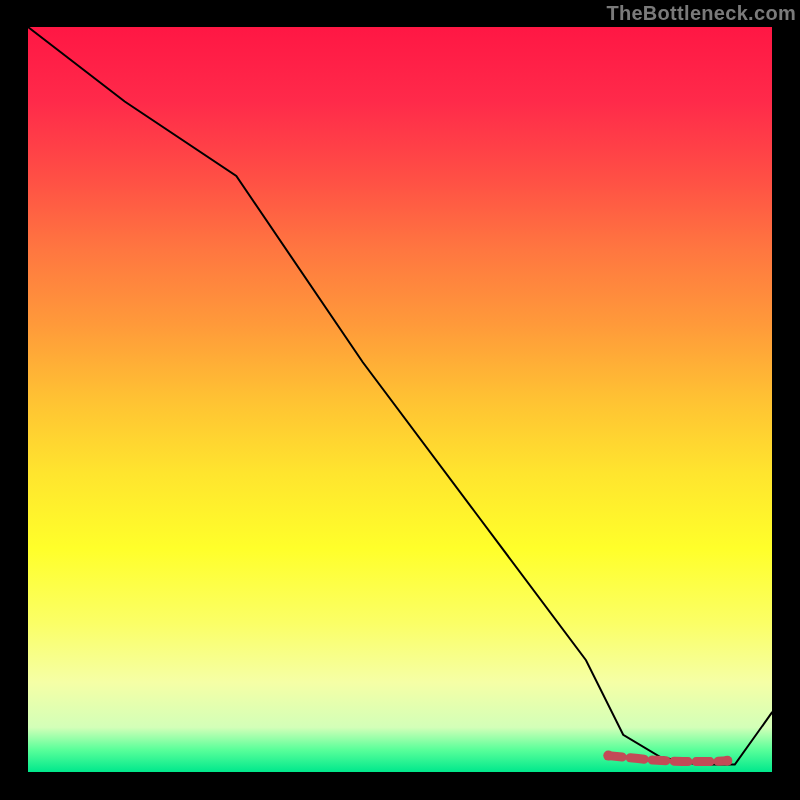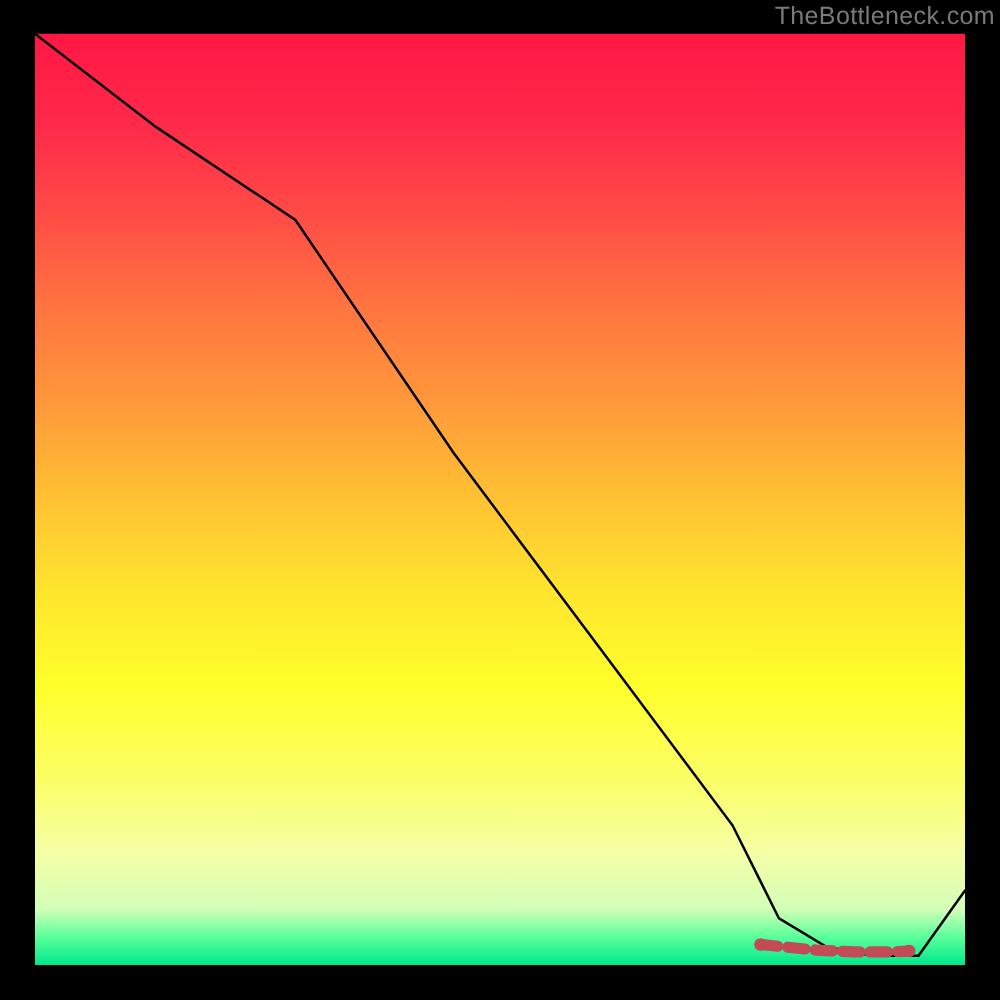--- a/index.html
+++ b/index.html
@@ -40,21 +40,21 @@
     position: absolute;
     left: 0;
     top: 0;
   }
   .watermark {
     position: absolute;
     right: 4px;
     top: 2px;
     font-family: Arial, Helvetica, sans-serif;
     font-size: 20px;
-    font-weight: 400;
+    font-weight: 700;
     color: #7a7a7a;
     letter-spacing: 0.3px;
     user-select: none;
   }
 </style>
 </head>
 <body>
 
 <div class="wrap">
   <div class="plot-bg"></div>

